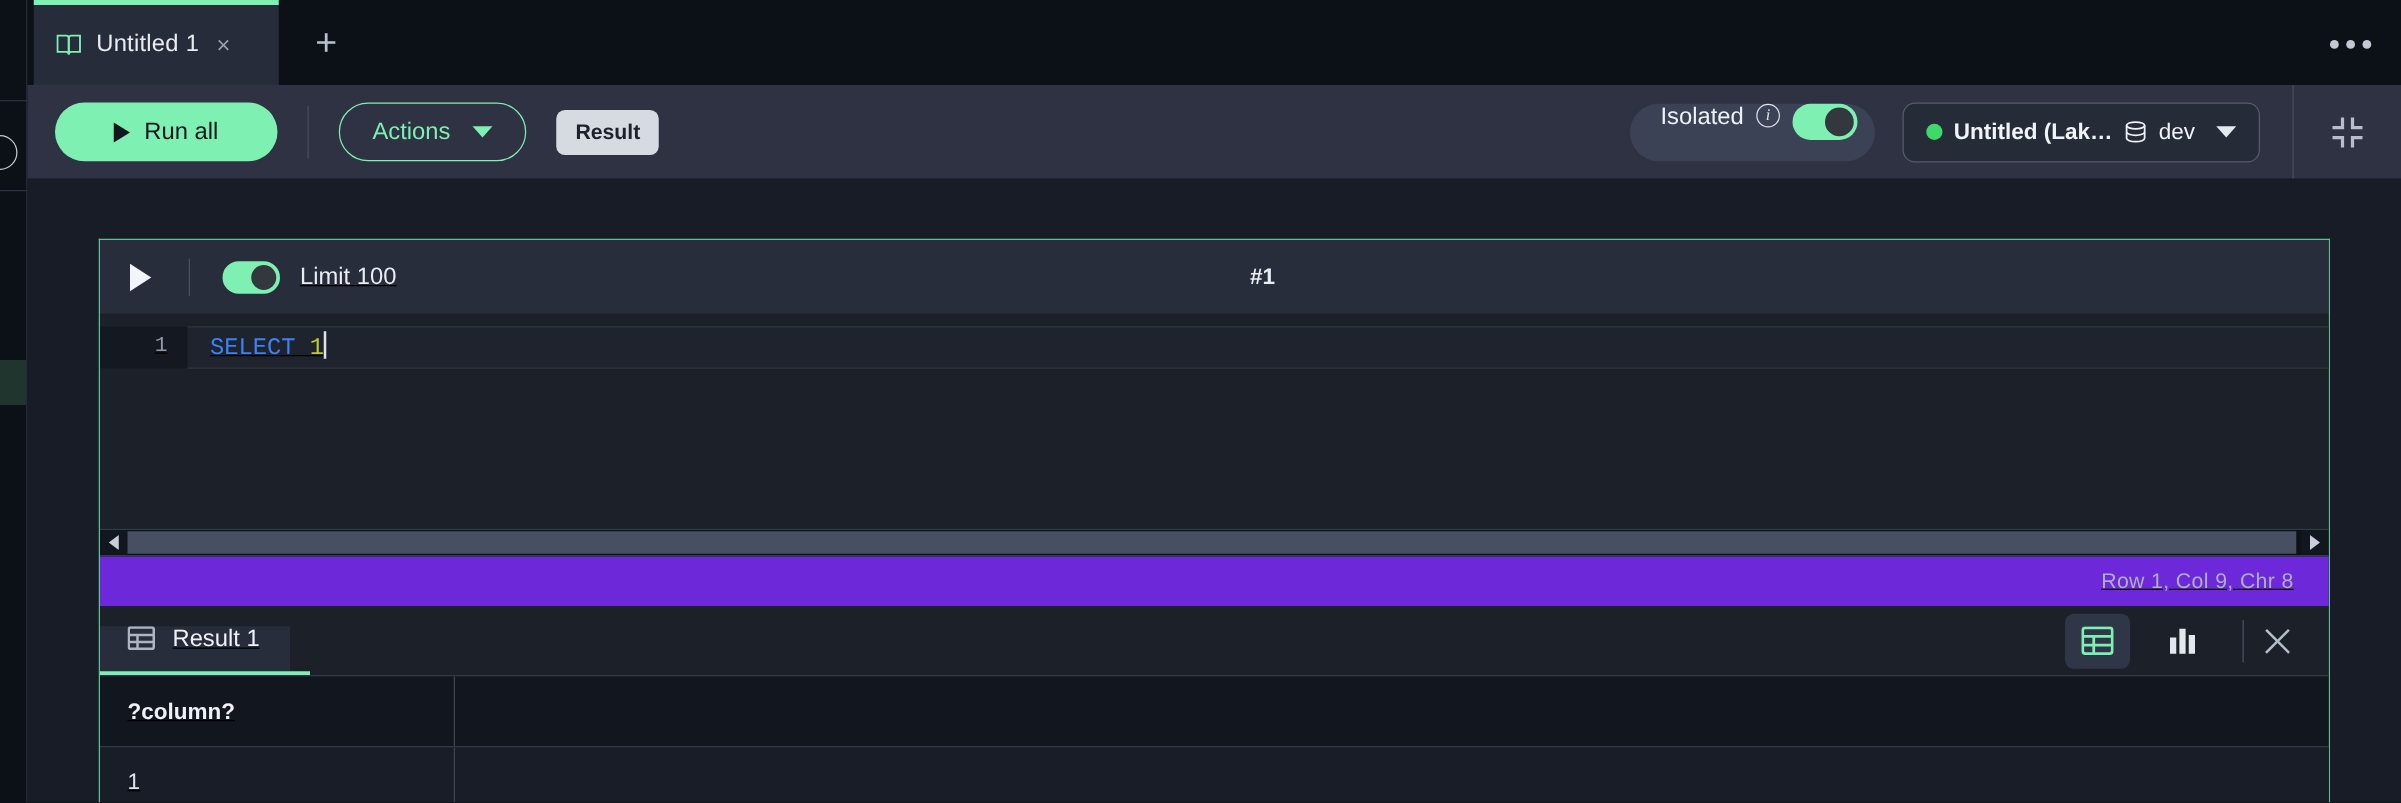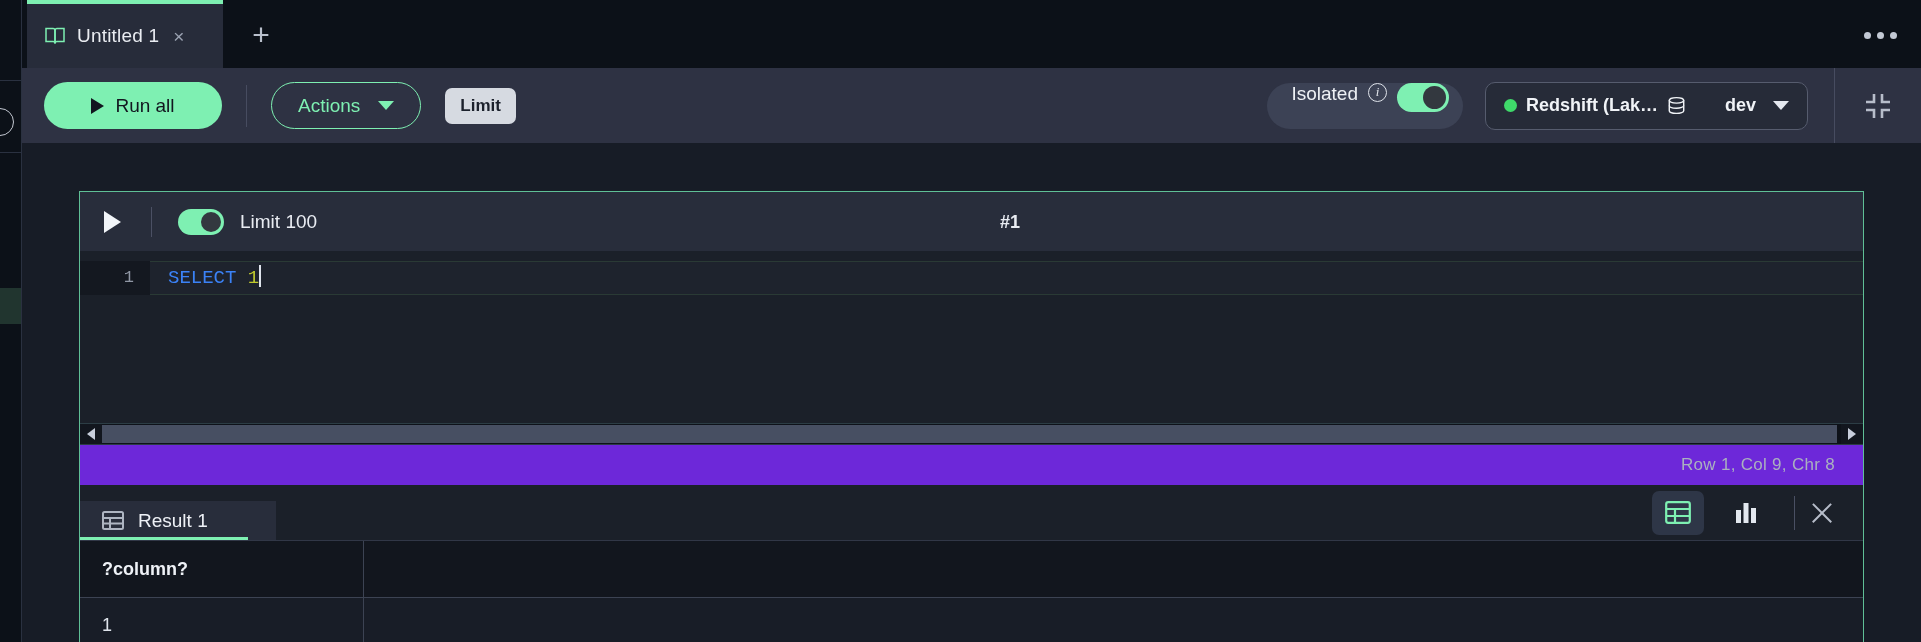--- a/index.html
+++ b/index.html
@@ -255,23 +255,22 @@
   }
   .conn-name {
     font-size: 18px;
     font-weight: bold;
     color: #f0f3f7;
     white-space: nowrap;
   }
   .db-icon { width: 19px; height: 19px; display: block; flex: 0 0 auto; }
   .conn-db {
     font-size: 18px;
-    font-weight: bold;
+    font-weight: normal;
     color: #f0f3f7;
-    margin-left: 30px;
   }
   .conn-chev {
     margin-left: 8px;
     width: 0; height: 0;
     border-left: 8px solid transparent;
     border-right: 8px solid transparent;
     border-top: 9px solid #e4e8ef;
   }
   .tb-sep2 {
     width: 1px; height: 75px;
@@ -295,20 +294,21 @@
   }
 
   .cell {
     position: absolute;
     left: 57px; top: 48px;
     width: 1785px; height: 451px;
     border: 1px solid #5fbf96;
     border-bottom: none;
     background: #1b2029;
     overflow: hidden;
+    text-decoration: underline;
   }
 
   .cell-header {
     position: relative;
     height: 59px;
     background: #282d3b;
     display: flex;
     align-items: center;
     padding-left: 24px;
   }
@@ -441,24 +441,23 @@
 
   .result-tabbar {
     position: relative;
     height: 56px;
     background: #1b2029;
     display: flex;
     align-items: stretch;
     border-bottom: 1px solid #313747;
   }
   .result-tab {
-    width: 196px;
+    width: 152px;
     background: #282d3b;
     display: flex;
-    align-items: center;
     gap: 14px;
     padding-left: 22px;
     position: relative;
     cursor: pointer;
     margin-top: 16px;
   }
   .result-tab::after {
     content: "";
     position: absolute;
     left: 0; bottom: 0;
@@ -577,34 +576,34 @@
   <div class="toolbar">
     <div class="run-all">
       <span class="tri"></span>
       <span>Run all</span>
     </div>
     <div class="tb-sep"></div>
     <div class="actions-btn">
       <span>Actions</span>
       <span class="chev"></span>
     </div>
-    <div class="draft-badge">Limit</div>
+    <div class="draft-badge">Result</div>
 
     <div class="toolbar-right">
       <div class="isolated">
         <span class="isolated-label">Isolated</span>
         <span class="info-icon">i</span>
         <span class="toggle">
           <span class="knob"></span>
         </span>
       </div>
 
       <div class="conn-select">
         <span class="conn-dot"></span>
-        <span class="conn-name">Redshift (Lak…</span>
+        <span class="conn-name">Untitled (Lak…</span>
         <svg class="db-icon" viewBox="0 0 20 20">
           <ellipse cx="10" cy="4.6" rx="7.6" ry="2.9" fill="none" stroke="#f0f3f7" stroke-width="1.5"></ellipse>
           <path d="M2.4 4.6 V15.4 A7.6 2.9 0 0 0 17.6 15.4 V4.6" fill="none" stroke="#f0f3f7" stroke-width="1.5"></path>
           <path d="M2.4 10 A7.6 2.9 0 0 0 17.6 10" fill="none" stroke="#f0f3f7" stroke-width="1.4"></path>
         </svg>
         <span class="conn-db">dev</span>
         <span class="conn-chev"></span>
       </div>
 
       <div class="tb-sep2"></div>

